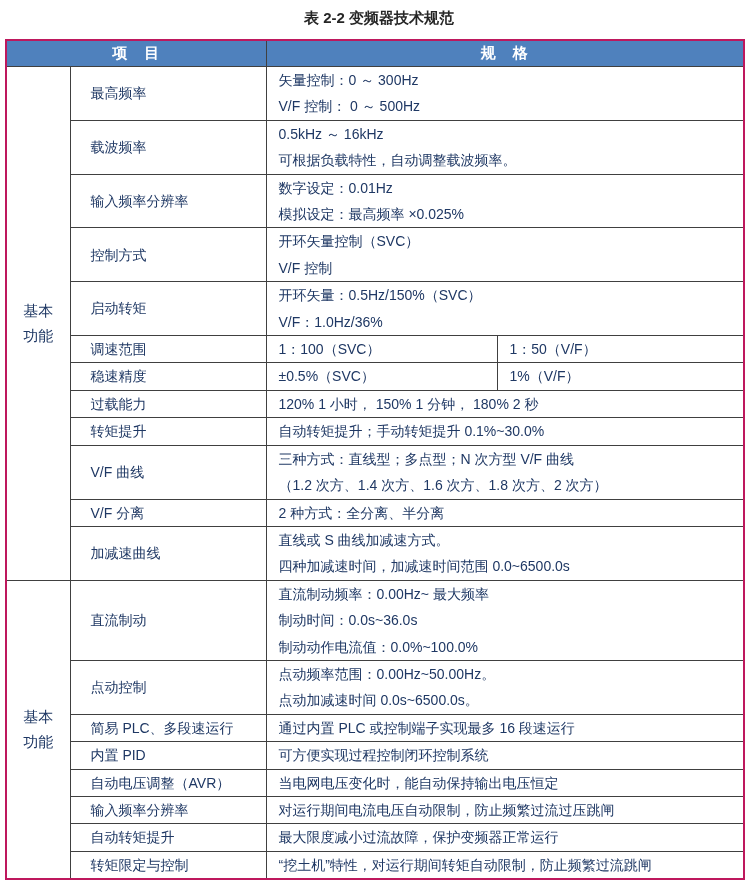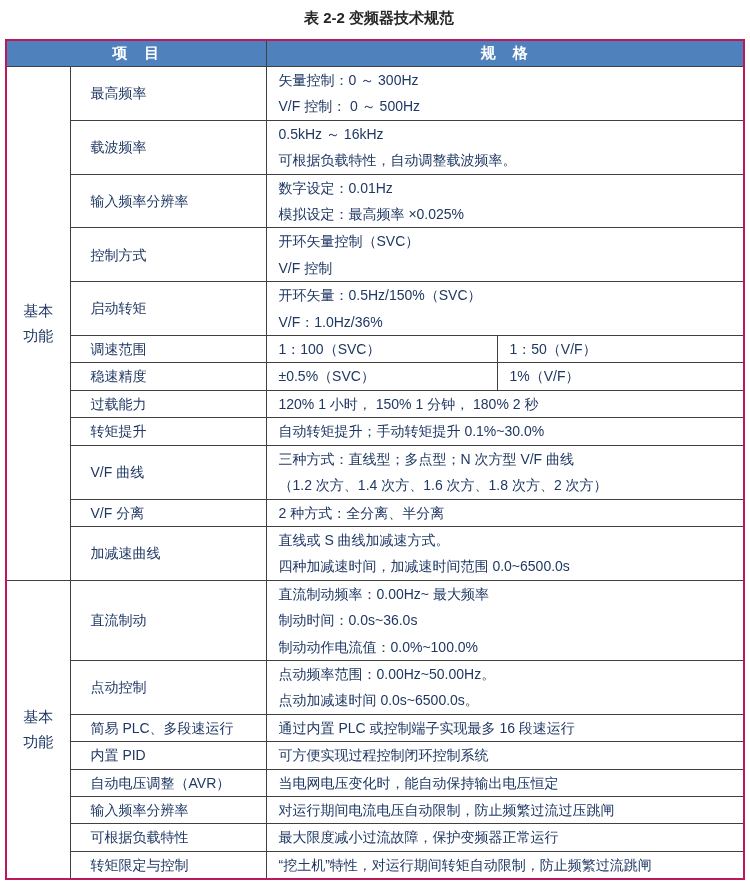--- a/index.html
+++ b/index.html
@@ -168,21 +168,21 @@
     </tr>
     <tr>
       <td class="item">自动电压调整（AVR）</td>
       <td colspan="2" class="spec">当电网电压变化时，能自动保持输出电压恒定</td>
     </tr>
     <tr>
       <td class="item">输入频率分辨率</td>
       <td colspan="2" class="spec">对运行期间电流电压自动限制，防止频繁过流过压跳闸</td>
     </tr>
     <tr>
-      <td class="item">可根据负载特性</td>
+      <td class="item">自动转矩提升</td>
       <td colspan="2" class="spec">最大限度减小过流故障，保护变频器正常运行</td>
     </tr>
     <tr>
       <td class="item">转矩限定与控制</td>
       <td colspan="2" class="spec">“挖土机”特性，对运行期间转矩自动限制，防止频繁过流跳闸</td>
     </tr>
   </tbody>
 </table>
 
 </body></html>

